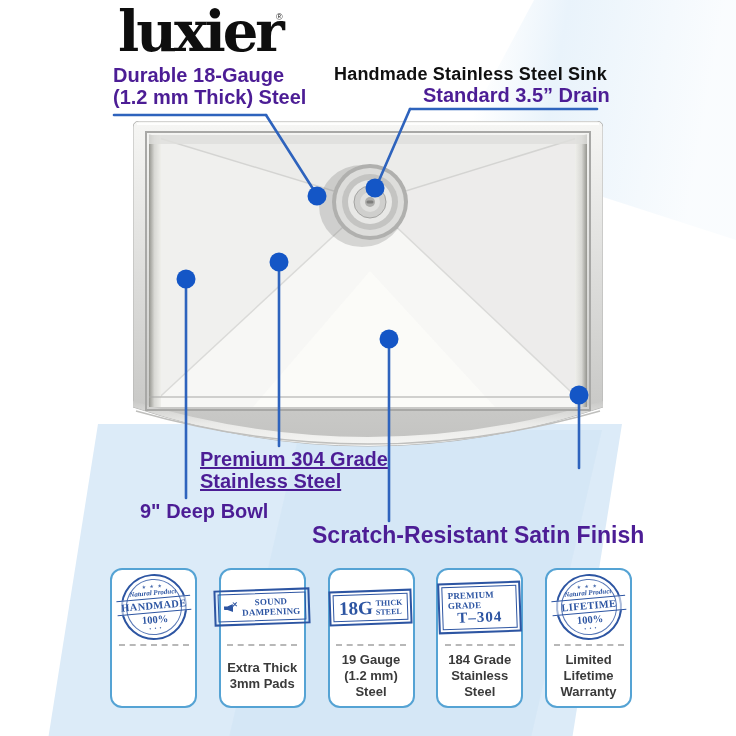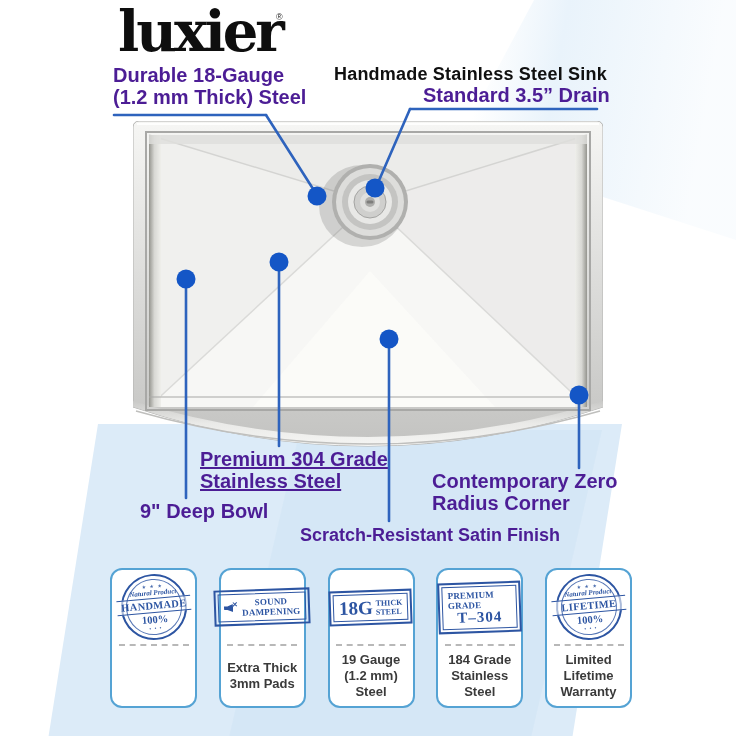--- a/index.html
+++ b/index.html
@@ -32,21 +32,21 @@
   .leads line{stroke-width:2.6px;stroke-linecap:round;}
 
   
   .flabel{position:absolute;z-index:4;color:#4c1d95;font-weight:700;font-size:20px;
           line-height:22px;white-space:pre-line;}
   .f1{left:113px;top:64px;}
   .f2{left:414px;top:84px;margin-left:9px;}
   .f3{left:200px;top:448px;text-decoration:underline;}
   .f4{left:140px;top:500px;}
   .f5{left:432px;top:470px;}
-  .f6{left:300px;top:524px;font-size:18px;}
+  .f6{left:312px;top:524px;font-size:23px;}
 
   
   .cards{position:absolute;left:110px;top:568px;width:522px;height:140px;z-index:4;
          display:flex;justify-content:space-between;}
   .card{width:87px;height:140px;background:#ffffff;border:2px solid #55a3d4;border-radius:12px;
         box-sizing:border-box;display:flex;flex-direction:column;align-items:center;}
   .stamp-area{height:74px;width:100%;display:flex;align-items:center;justify-content:center;}
   .divider{width:70px;border-top:2px dashed #b8b8b8;}
   .caption{flex:1;display:flex;align-items:center;justify-content:center;text-align:center;
            color:#3a3a3a;font-weight:700;font-size:13px;line-height:16px;white-space:pre-line;}
@@ -179,22 +179,20 @@
     <circle cx="389" cy="339" r="9.5" fill="#1456C6"></circle>
     <circle cx="579" cy="395" r="9.5" fill="#1456C6"></circle>
   </svg>
 
   <div class="flabel f1">Durable 18-Gauge
 (1.2 mm Thick) Steel</div>
   <div class="flabel f2">Standard 3.5” Drain</div>
   <div class="flabel f3">Premium 304 Grade
 Stainless Steel</div>
   <div class="flabel f4">9" Deep Bowl</div>
-  <div class="flabel f5">Contemporary Zero
-Radius Corner</div>
   <div class="flabel f6">Scratch-Resistant Satin Finish</div>
 
   <div class="cards">
 
     <div class="card">
       <div class="stamp-area">
         <div class="seal">
           <span class="seal-arc">★ ★ ★</span>
           <span class="seal-script">Natural Product</span>
           <span class="seal-banner">HANDMADE</span>

